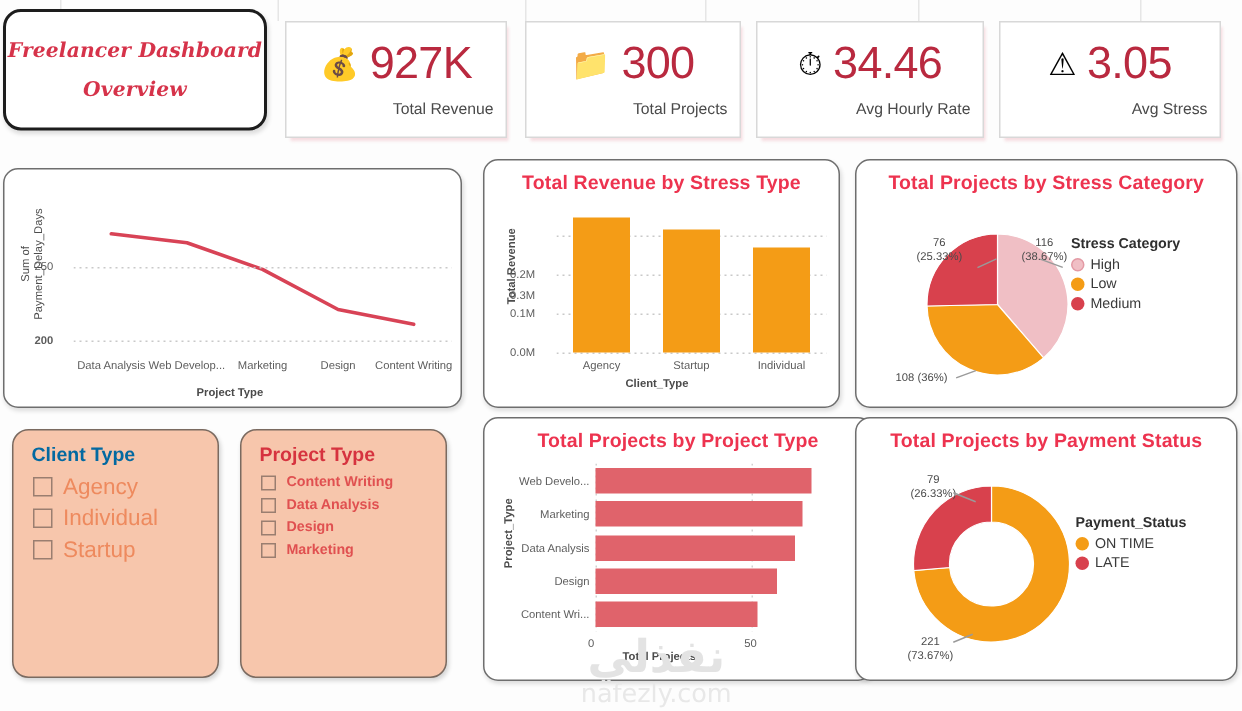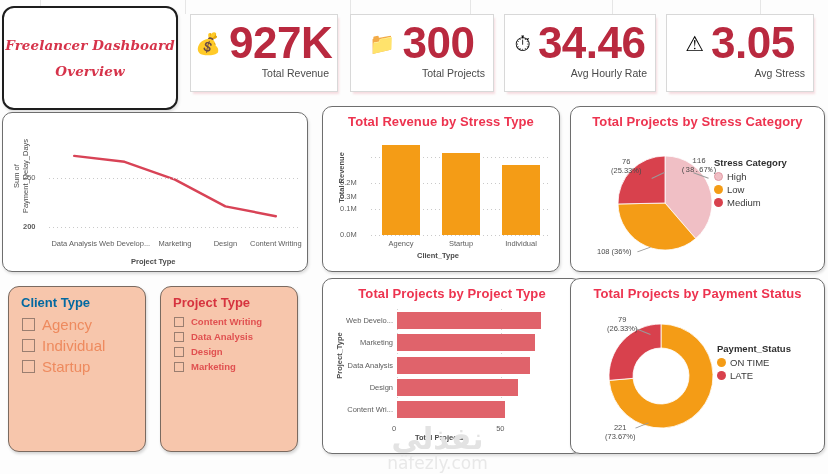--- a/index.html
+++ b/index.html
@@ -22,21 +22,21 @@
   .card {
     position: absolute;
     background: #ffffff;
     border: 1.5px solid #6e6e6e;
     border-radius: 10px;
     box-shadow: 1px 2px 3px rgba(0,0,0,0.13);
   }
 
   
   #title-card {
-    left: 2px; top: 6px; width: 176px; height: 104px;
+    left: 2px; top: 6px; width: 176px; height: 81px;
     border: 2.5px solid #1d1d1d;
     border-radius: 12px;
     display: flex; flex-direction: column;
     align-items: center; justify-content: center;
     gap: 10px;
   }
   #title-card .tline {
     color: #d6334a;
     font-family: "DejaVu Serif", serif;
     font-style: italic;
@@ -49,21 +49,21 @@
   
   .kpi {
     position: absolute; top: 14px; height: 78px;
     background: #ffffff;
     border: 1px solid #d8d8d8;
     box-shadow: 2px 3px 2px -1px rgba(214,51,74,0.16);
   }
   .kpi .row { display:flex; align-items:center; justify-content:center; height:52px; gap:7px; padding-top:4px;}
   .kpi .glyph { font-size: 21px; line-height:1; }
   .kpi .val {
-    color: #b9293f; font-weight: bold; font-size: 44px; line-height: 1;
+    color: #b9293f; font-weight: normal; font-size: 30px; line-height: 1;
     letter-spacing: -0.5px;
   }
   .kpi .lab {
     text-align: right; padding-right: 8px;
     color: #4a4a4a; font-size: 10.5px;
   }
 
   
   .vtitle {
     text-align: center; color: #ed334f;
@@ -240,21 +240,21 @@
 
   <div id="pie-card" class="card">
     <div class="vtitle">Total Projects by Stress Category</div>
     <div style="position:absolute; left:0; top:24px; width:255px; height:142px;">
       <svg id="pie-svg" width="160" height="120" style="position:absolute; left:18px; top:12px;">
           <path d="M76,60 L76,13 A47,47 0 0 1 106.71076838753496,95.57876761563254 Z" fill="#f0bfc5" stroke="#ffffff" stroke-width="0.8"></path>
           <path d="M76,60 L106.71076838753496,95.57876761563254 A47,47 0 0 1 29.010307876682262,60.984293734517784 Z" fill="#f49c16" stroke="#ffffff" stroke-width="0.8"></path>
           <path d="M76,60 L29.010307876682262,60.984293734517784 A47,47 0 0 1 75.99999999999999,13 Z" fill="#d8414d" stroke="#ffffff" stroke-width="0.8"></path>
         </svg>
       <div id="pie-labels">
-          <div class="pielab" style="left: 110px; top: 26px; font-family: Liberation Mono, monospace;">
+          <div class="pielab" style="left: 110px; top: 26px;">
             <div>116</div>
             <div>(38.67%)</div>
           </div>
           <div class="pielab" style="left: 26px; top: 116px;">
             <div>108 (36%)</div>
           </div>
           <div class="pielab" style="left: 40px; top: 26px;">
             <div>76</div>
             <div>(25.33%)</div>
           </div>

